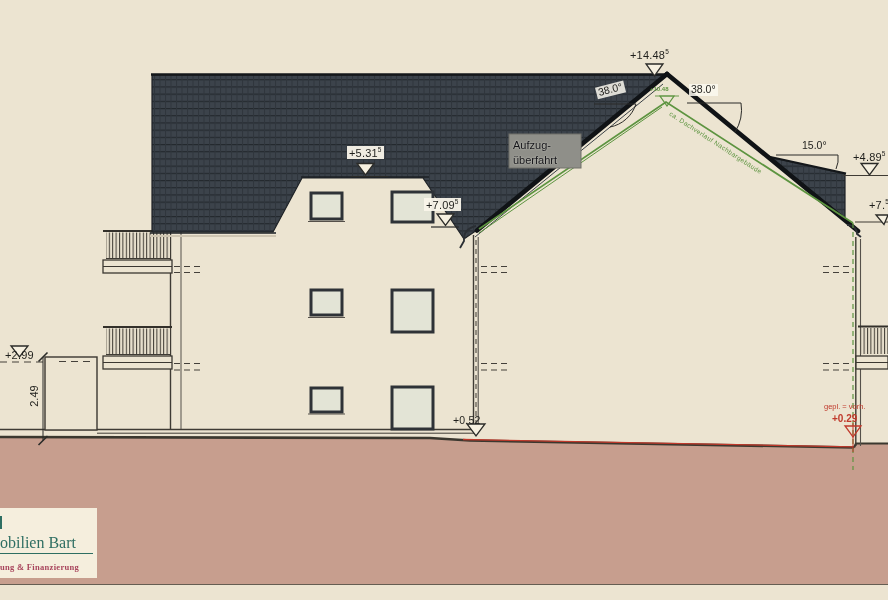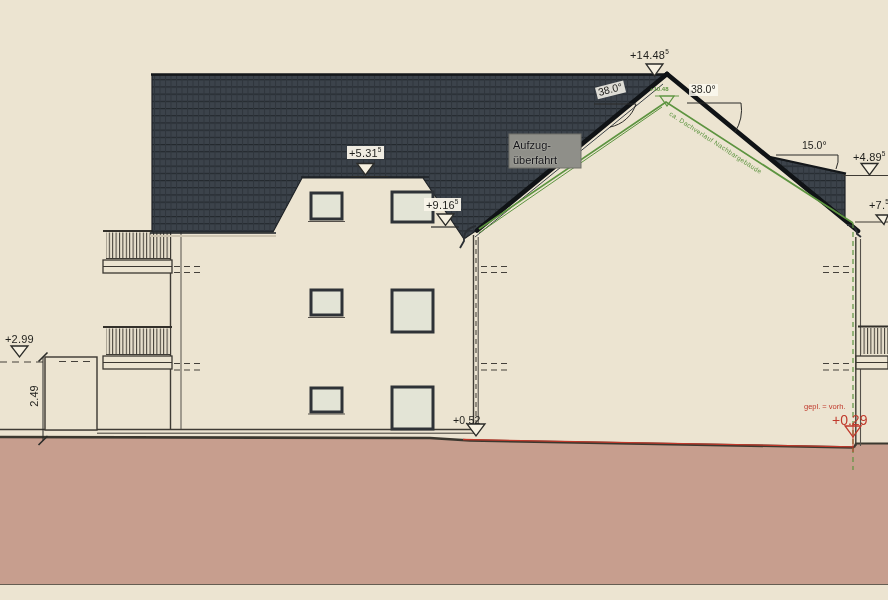--- a/index.html
+++ b/index.html
@@ -14,21 +14,21 @@
   .lvl{font-size:11px;letter-spacing:.2px;}
   .lvl sup{font-size:6.5px;vertical-align:super;}
   .boxed{background:rgba(250,246,234,.95);padding:0 2px;}
   .ang{font-size:10.5px;background:rgba(252,249,240,.85);padding:0 2px;}
   .rot-l{transform:rotate(-14deg);}
   .green{color:#5d9440;}
   .tiny{font-size:6px;font-weight:bold;}
   .nnote{font-size:6.5px;letter-spacing:.4px;transform:rotate(33deg);transform-origin:0 0;}
   .red{color:#c0392b;}
   .pnote{font-size:7.5px;}
-  .plvl{font-size:14px;font-weight:normal;}
+  .plvl{font-size:10px;font-weight:bold;}
   .elev{font-size:11px;color:#15151a;line-height:1.35;text-shadow:0 0 2px rgba(230,230,220,.8);}
   .dim-rot{transform:rotate(-90deg);font-size:11px;width:40px;text-align:center;}
   .logo-panel{position:absolute;left:0;top:508px;width:97px;height:70px;background:#f5eedd;overflow:hidden;}
   .logo-name{position:absolute;left:0;top:26px;width:93px;font-family:"Liberation Serif",serif;
              font-size:16px;color:#2e6e62;border-bottom:1.5px solid #2e6e62;padding-bottom:1px;}
   .logo-tag{position:absolute;left:0;top:54px;font-family:"Liberation Serif",serif;
             font-size:8.5px;font-weight:bold;color:#a8445c;letter-spacing:.3px;}
   .logo-mark{position:absolute;left:0;top:8px;width:2px;height:13px;background:#2e6e62;}
 </style>
 </head>
@@ -207,39 +207,44 @@
 
   <div class="txt green tiny" style="left:650px;top:86px;">+10.48</div>
 
   <div class="txt green nnote" style="left:672px;top:110px;">ca. Dachverlauf Nachbargebäude</div>
 
   <div class="txt lvl boxed" style="left:347px;top:146px;">
     <span>+5.31</span><sup>5</sup>
   </div>
 
   <div class="txt lvl boxed" style="left:424px;top:198px;">
-    <span>+9.16</span><sup>5</sup>
+    <span>+7.09</span><sup>5</sup>
   </div>
 
   <div class="txt elev" style="left:513px;top:138px;">
     <div>Aufzug-</div>
     <div>überfahrt</div>
   </div>
 
   <div class="txt lvl" style="left:853px;top:150px;">
     <span>+4.89</span><sup>5</sup>
   </div>
 
   <div class="txt lvl" style="left:869px;top:198px;">
     <span>+7.</span><sup>5</sup>
   </div>
 
-  <div class="txt lvl" style="left:5px;top:333px;">+2.99</div>
+  <div class="txt lvl" style="left:5px;top:349px;">+2.99</div>
 
   <div class="txt dim-rot" style="left:14px;top:390px;">2.49</div>
 
   <div class="txt lvl" style="left:453px;top:415px;font-size:10.5px;">+0.52</div>
 
-  <div class="txt red pnote" style="left:804px;top:403px;">gepl. = vorh.</div>
+  <div class="txt red pnote" style="left:824px;top:403px;">gepl. = vorh.</div>
   <div class="txt red plvl" style="left:832px;top:413px;">+0.29</div>
 
+  <div class="logo-panel">
+    <div class="logo-mark"></div>
+    <div class="logo-name">obilien Bart</div>
+    <div class="logo-tag">ung &amp; Finanzierung</div>
+  </div>
 
 </div>
 
 </body></html>

